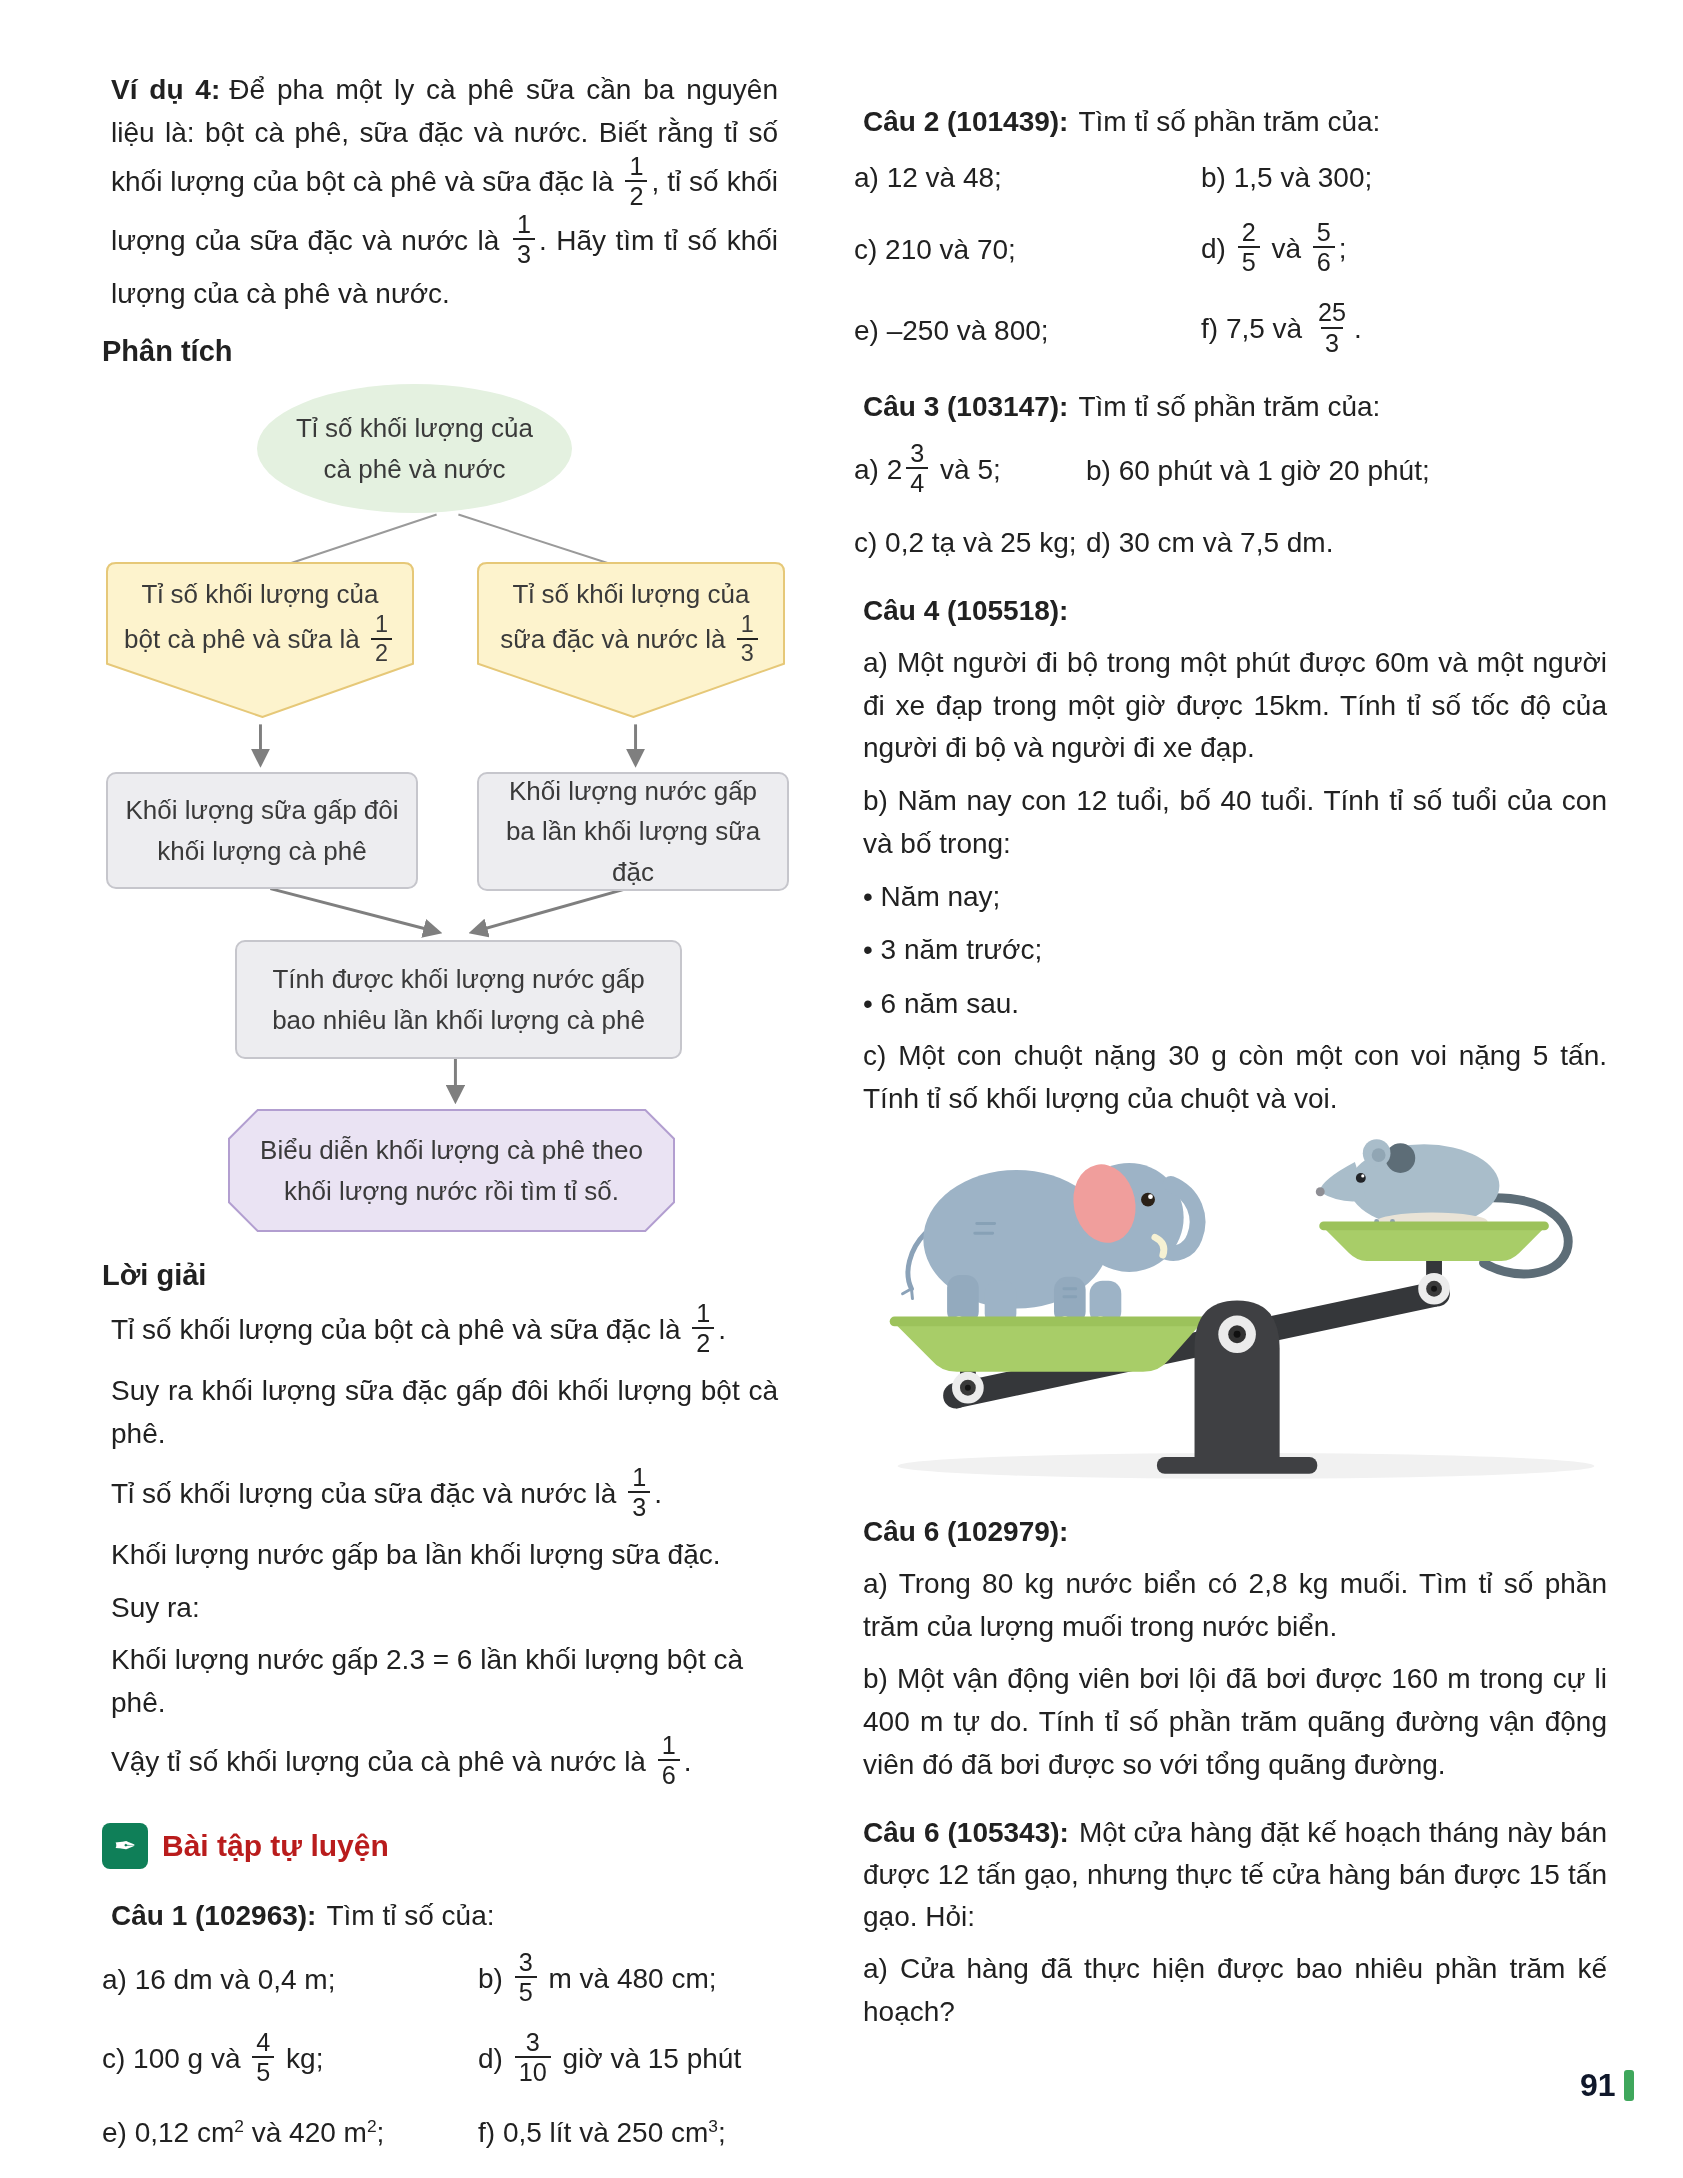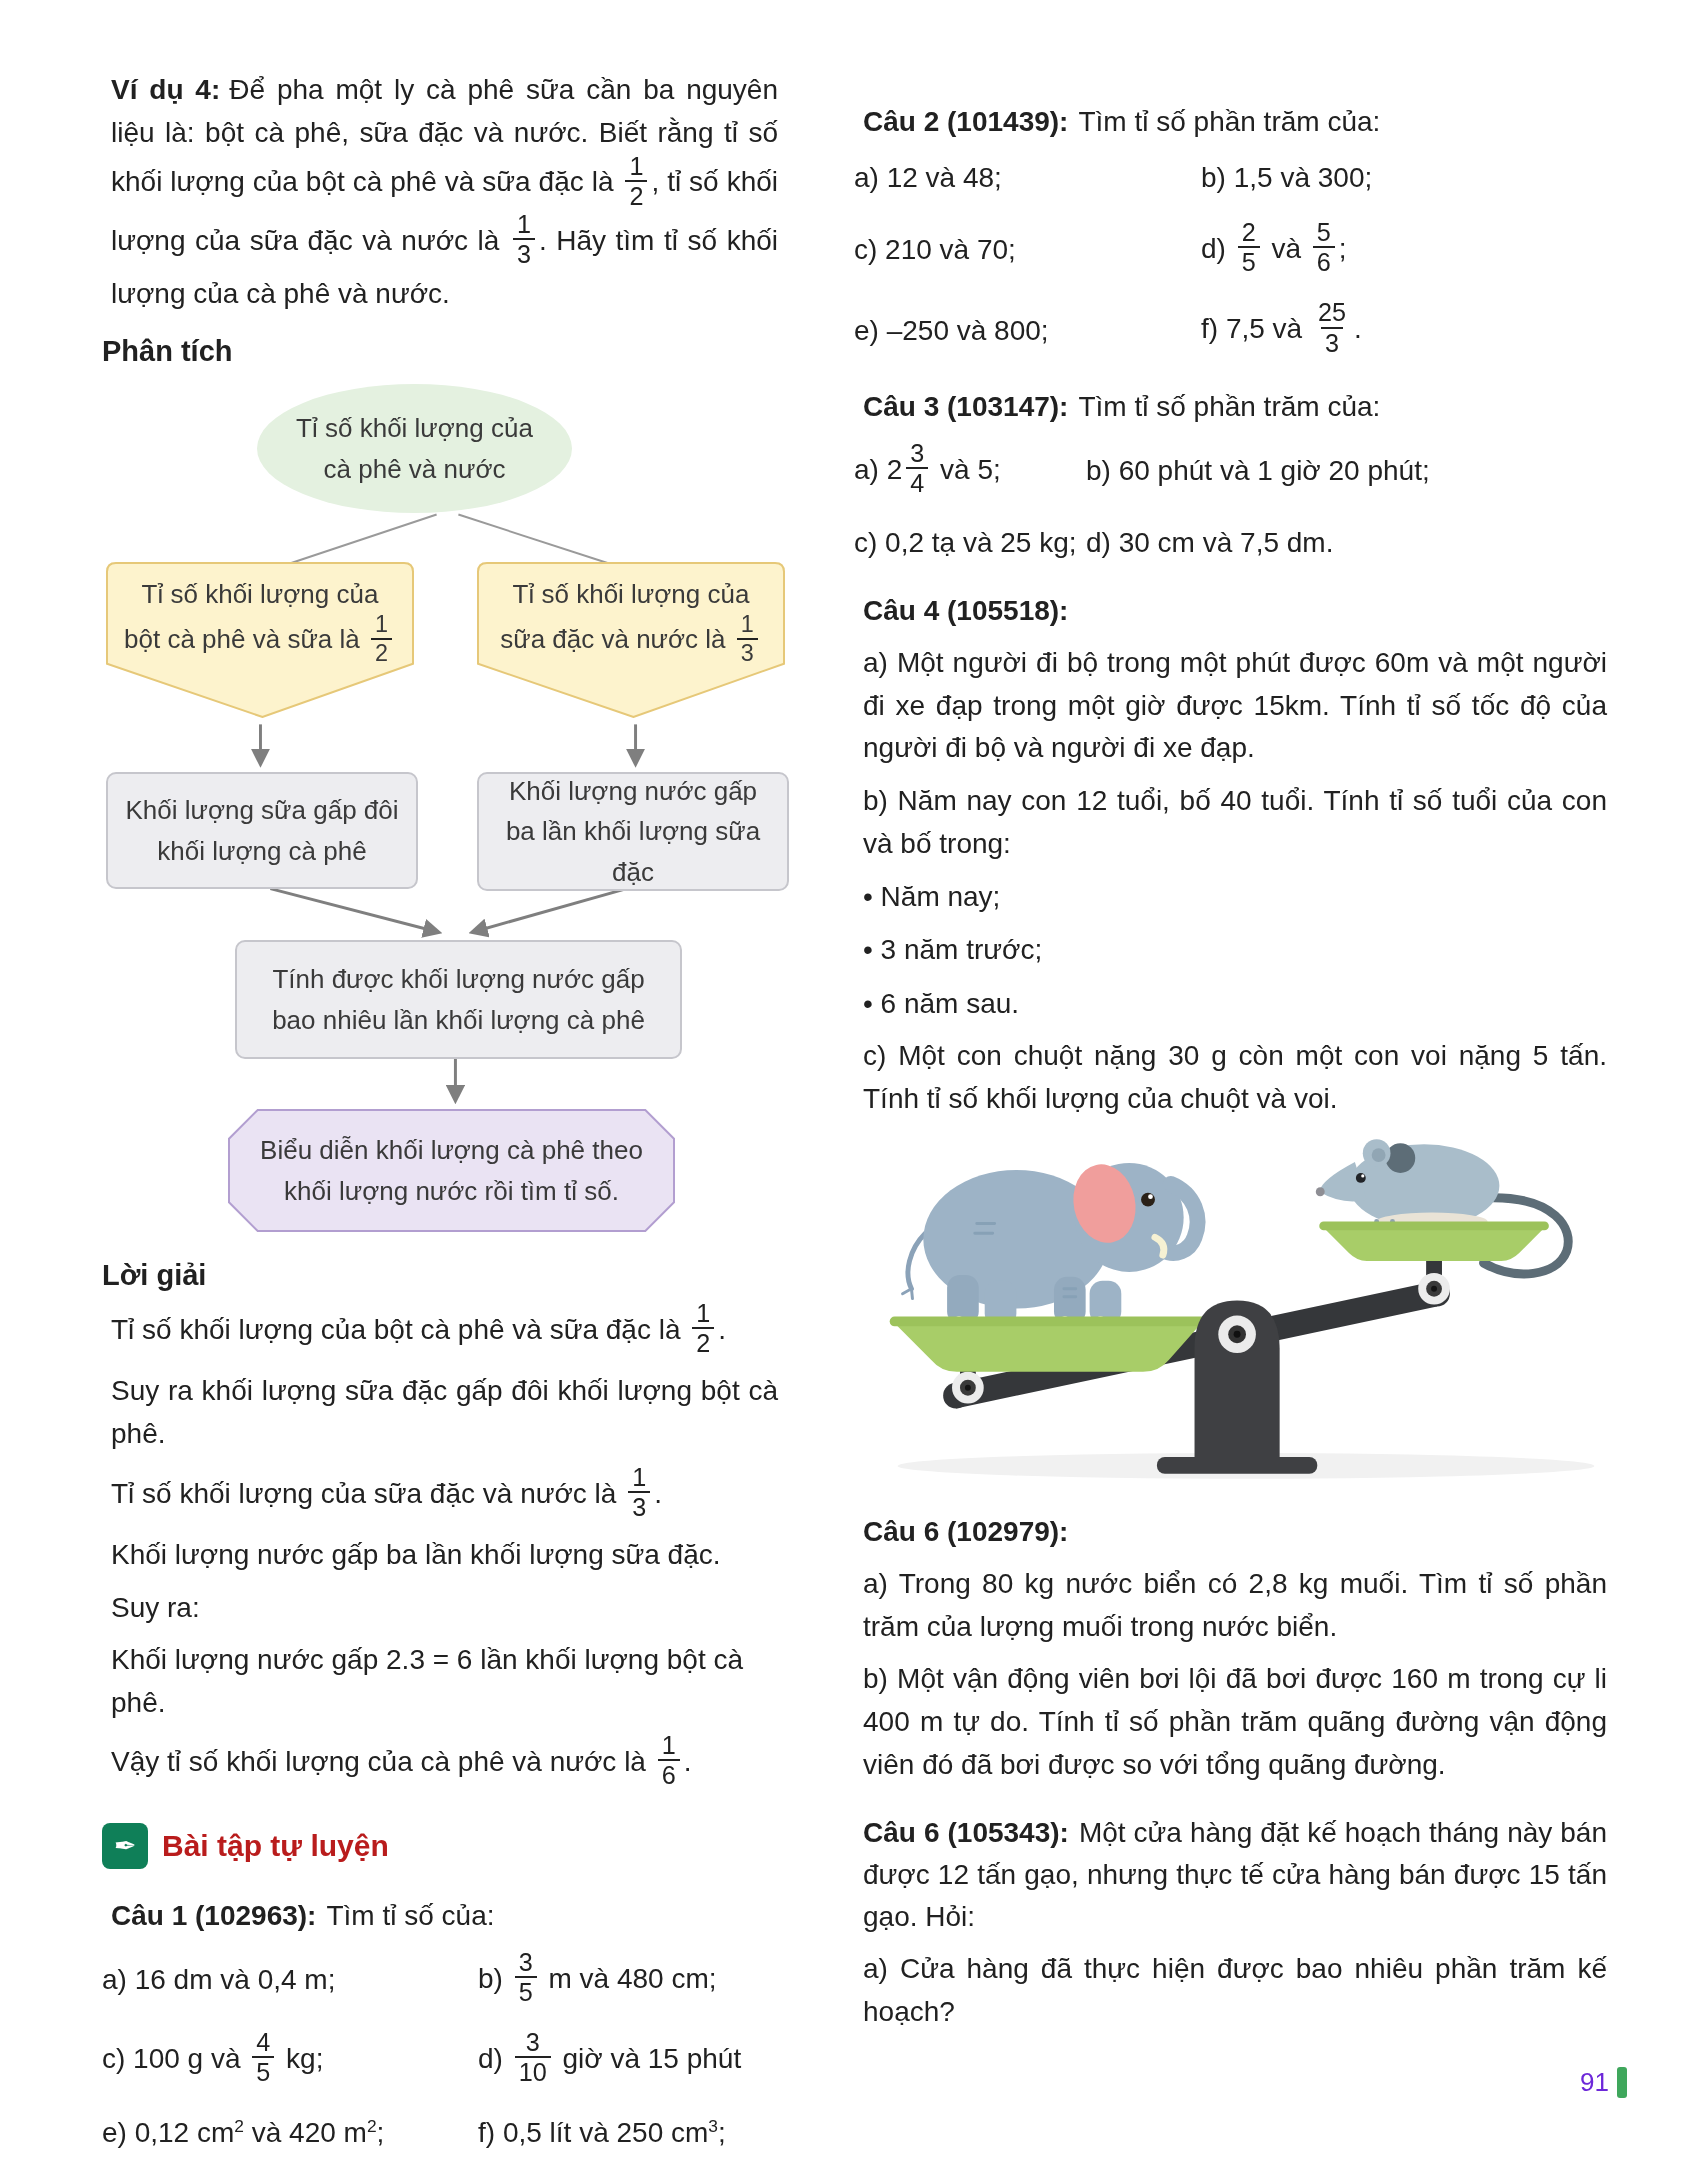--- a/index.html
+++ b/index.html
@@ -45,21 +45,21 @@
   
   .grid{display:grid;margin-top:14px;row-gap:22px;align-items:center;}
   .grid .item{line-height:1.5;}
   .g1{grid-template-columns:376px 1fr;}
   .g2{grid-template-columns:347px 1fr;}
   .g3{grid-template-columns:232px 1fr;}
   .bullets p{margin-top:10px;line-height:1.55;}
   .illustration{display:block;margin:18px 0 4px 6px;}
   
   .page-footer{position:absolute;left:1580px;top:2067px;display:flex;align-items:center;gap:8px;}
-  .page-num{font-size:26px;font-weight:400;color:#6d28d9;}
+  .page-num{font-size:32px;font-weight:700;color:#0f172a;}
   .page-bar{width:10px;height:31px;background:#3fa75c;border-radius:3px;display:inline-block;}
 </style>
 </head>
 <body>
 
 <section class="col-left">
 
   <p class="just para"><b>Ví dụ 4:</b><span>Để pha một ly cà phê sữa cần ba nguyên liệu là: bột cà phê, sữa đặc và nước. Biết rằng tỉ số khối lượng của bột cà phê và sữa đặc là <span class="frac">
           <span class="num">1</span>
           <span class="den">2</span>

